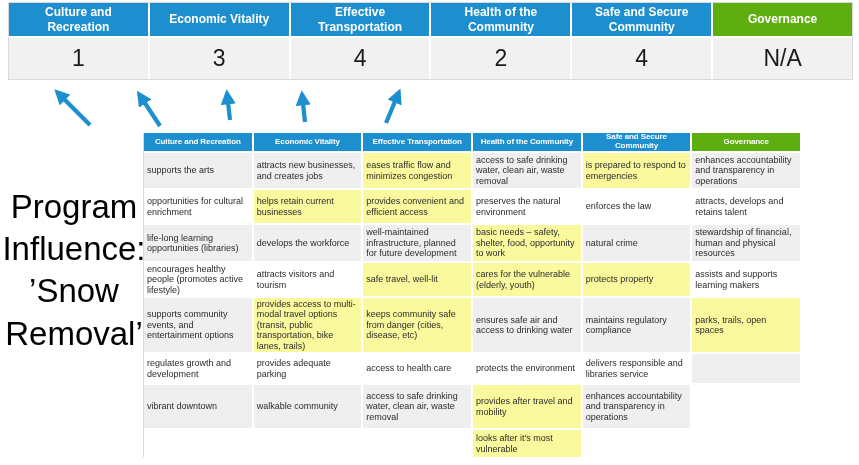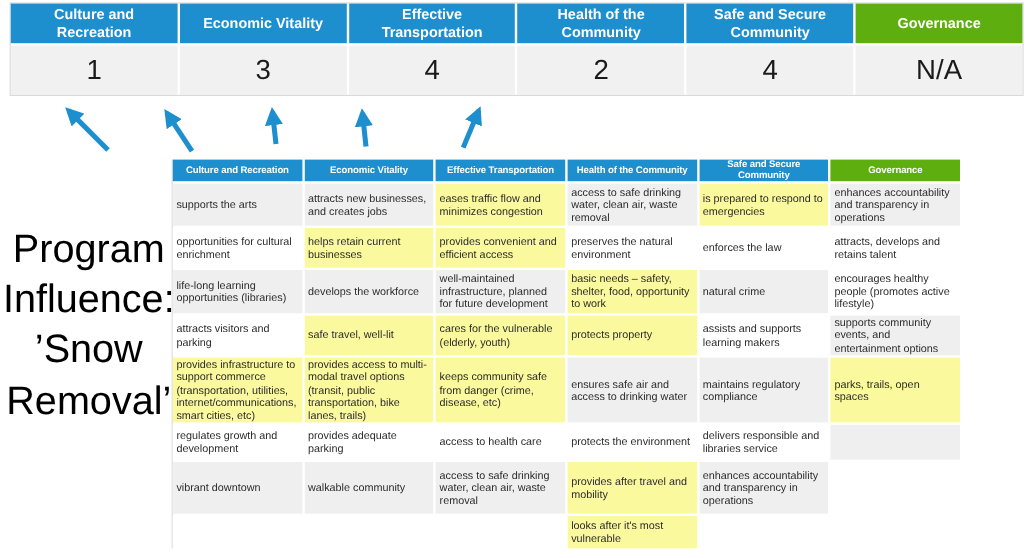--- a/index.html
+++ b/index.html
@@ -110,30 +110,30 @@
       <div class="m-cell hl">helps retain current businesses</div>
       <div class="m-cell hl">provides convenient and efficient access</div>
       <div class="m-cell">preserves the natural environment</div>
       <div class="m-cell">enforces the law</div>
       <div class="m-cell">attracts, develops and retains talent</div>
       <div class="m-cell band">life-long learning opportunities (libraries)</div>
       <div class="m-cell band">develops the workforce</div>
       <div class="m-cell band">well-maintained infrastructure, planned for future development</div>
       <div class="m-cell hl">basic needs – safety, shelter, food, opportunity to work</div>
       <div class="m-cell band">natural crime</div>
+      <div class="m-cell band">stewardship of financial, human and physical resources</div>
       <div class="m-cell">encourages healthy people (promotes active lifestyle)</div>
-      <div class="m-cell">attracts visitors and parking</div>
+      <div class="m-cell">attracts visitors and tourism</div>
       <div class="m-cell hl">safe travel, well-lit</div>
       <div class="m-cell hl">cares for the vulnerable (elderly, youth)</div>
       <div class="m-cell hl">protects property</div>
       <div class="m-cell">assists and supports learning makers</div>
       <div class="m-cell band">supports community events, and entertainment options</div>
-      <div class="m-cell hl">provides infrastructure to support commerce (transportation, utilities, internet/communications, smart cities, etc)</div>
       <div class="m-cell hl">provides access to multi-modal travel options (transit, public transportation, bike lanes, trails)</div>
-      <div class="m-cell hl">keeps community safe from danger (crime, disease, etc)</div>
+      <div class="m-cell hl">keeps community safe from danger (cities, disease, etc)</div>
       <div class="m-cell band">ensures safe air and access to drinking water</div>
       <div class="m-cell band">maintains regulatory compliance</div>
       <div class="m-cell hl">parks, trails, open spaces</div>
       <div class="m-cell">regulates growth and development</div>
       <div class="m-cell">provides adequate parking</div>
       <div class="m-cell">access to health care</div>
       <div class="m-cell">protects the environment</div>
       <div class="m-cell">delivers responsible and libraries service</div>
       <div class="m-cell band"></div>
       <div class="m-cell band">vibrant downtown</div>

